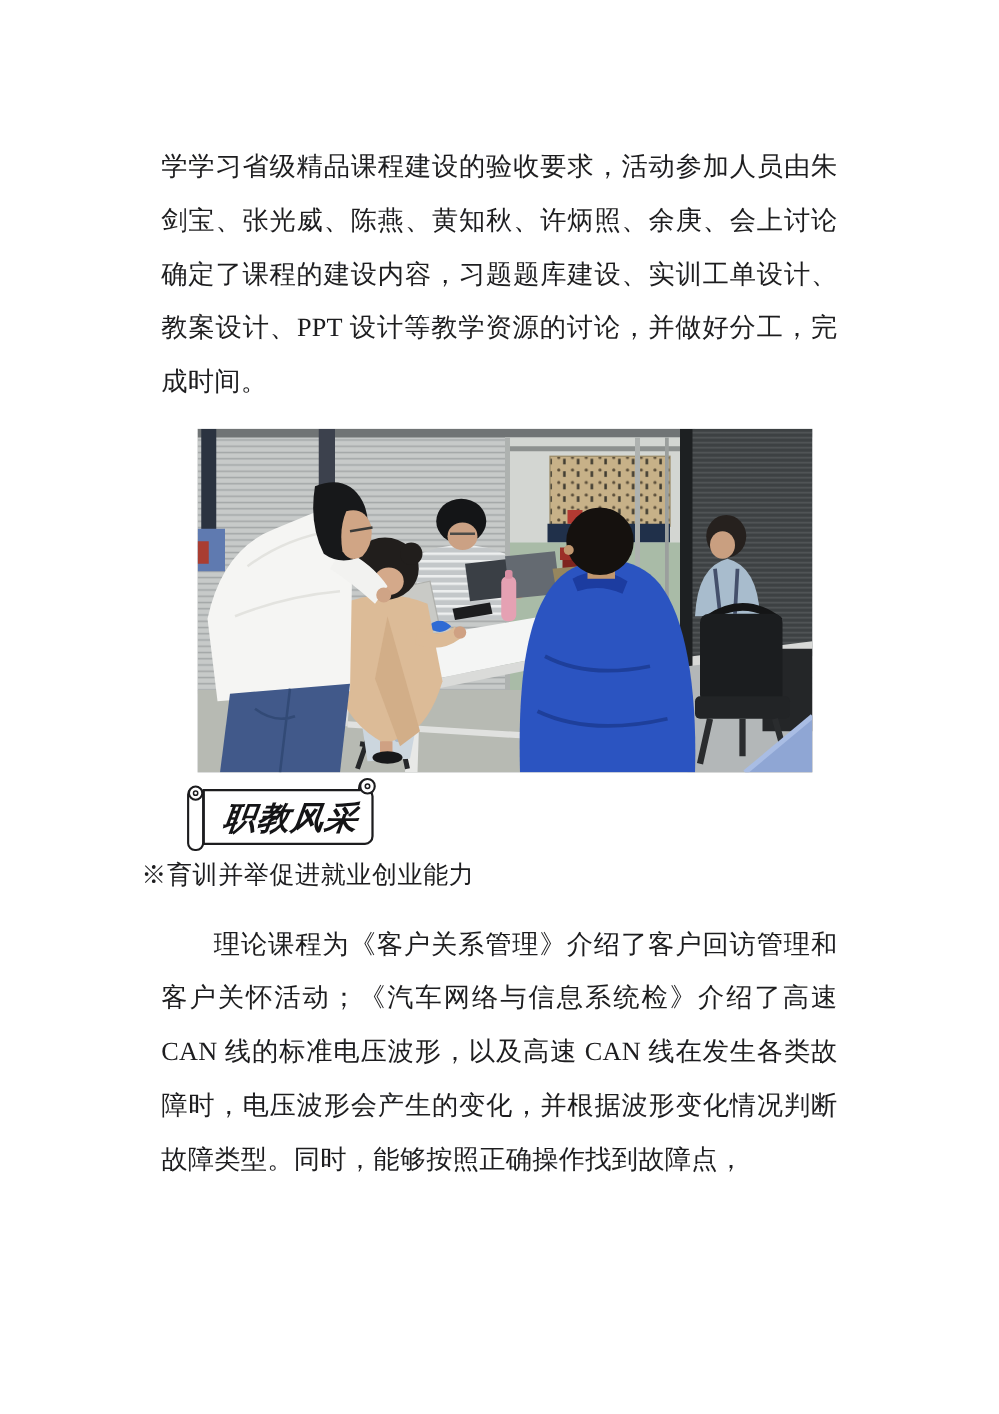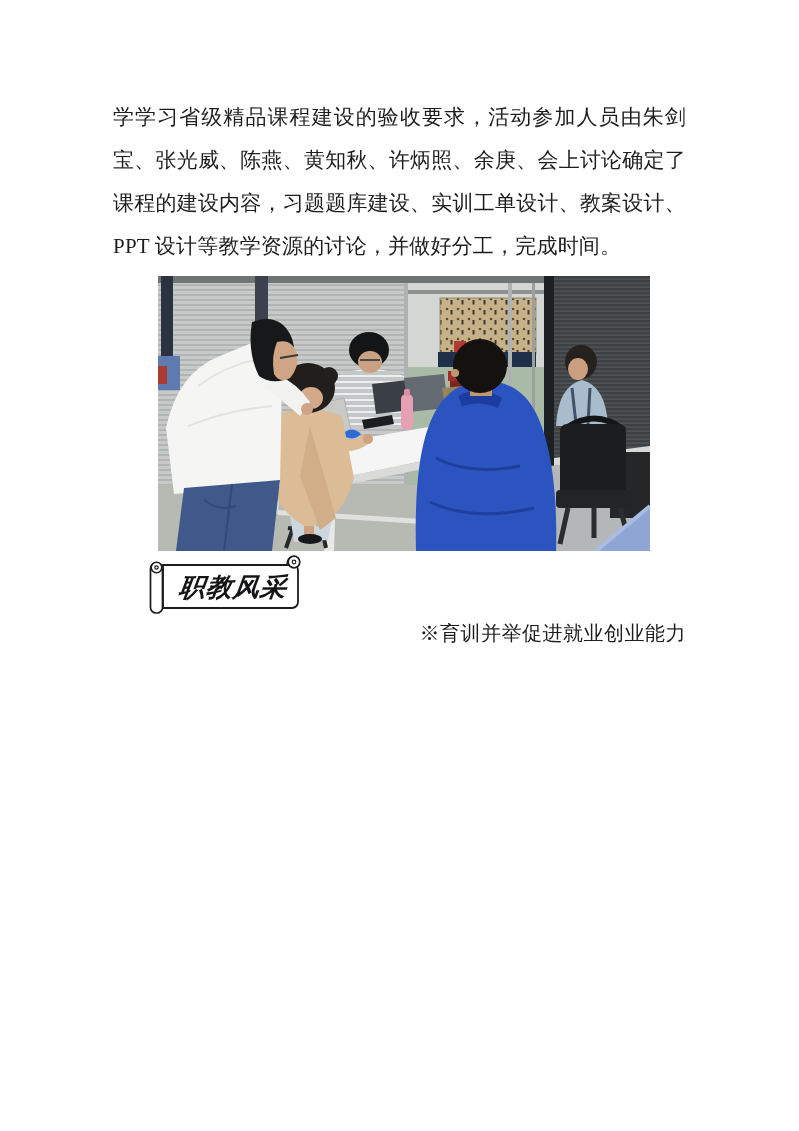--- a/index.html
+++ b/index.html
@@ -3,21 +3,21 @@
 <meta charset="utf-8">
 <style>
   html,body { margin:0; padding:0; background:#ffffff; }
   .page {
     position:relative; width:799px; height:1131px; overflow:hidden;
     background:#ffffff; color:#1d1d1f;
     font-family:"Liberation Serif","DejaVu Serif",serif;
   }
   .content { padding:96px 113px 0 113px; }
   .para {
-    margin:0; font-size:21px; line-height:43px;
+    margin:16px; font-size:21px; line-height:43px;
     text-align:justify; text-justify:inter-ideograph;
     letter-spacing:0.2px;
   }
   .indent { text-indent:42px; }
   .photo-wrap {
     width:492px; height:275px; margin:8px 0 0 45px;
     overflow:hidden; background:#c7cac9;
   }
   .photo-wrap svg { display:block; }
   .banner {
@@ -25,21 +25,21 @@
   }
   .banner svg { position:absolute; left:0; top:0; }
   .banner-label {
     position:absolute; left:17px; top:11px; width:138px; height:42px;
     display:flex; align-items:center; justify-content:center;
     font-size:26px; font-weight:700; font-style:italic;
     transform:skewX(-7deg); color:#141416; letter-spacing:1px;
     white-space:nowrap;
   }
   .subtitle {
-    margin:0; font-size:20px; line-height:36px; text-align:right;
+    margin:0; font-size:20px; line-height:36px; text-align:left;
     letter-spacing:0.5px;
   }
 </style>
 </head>
 <body>
 
 <div class="page">
   <div class="content">
 
     <p class="para">学学习省级精品课程建设的验收要求，活动参加人员由朱剑宝、张光威、陈燕、黄知秋、许炳照、余庚、会上讨论确定了课程的建设内容，习题题库建设、实训工单设计、教案设计、PPT 设计等教学资源的讨论，并做好分工，完成时间。</p>
@@ -197,15 +197,16 @@
         <path d="M140,10 q0,-8 7,-8.5" fill="none" stroke="#1c1c1e" stroke-width="1.6"></path>
         <circle cx="147" cy="7" r="5.8" fill="#ffffff" stroke="#1c1c1e" stroke-width="1.7"></circle>
         <circle cx="147" cy="7" r="1.8" fill="none" stroke="#1c1c1e" stroke-width="1.2"></circle>
       </svg>
       <span class="banner-label">职教风采</span>
     </div>
 
     <p class="subtitle">※育训并举促进就业创业能力</p>
 
 
+    <p class="para indent">理论课程为《客户关系管理》介绍了客户回访管理和客户关怀活动；《汽车网络与信息系统检》介绍了高速 CAN 线的标准电压波形，以及高速 CAN 线在发生各类故障时，电压波形会产生的变化，并根据波形变化情况判断故障类型。同时，能够按照正确操作找到故障点，</p>
 
   </div>
 </div>
 
 </body></html>

